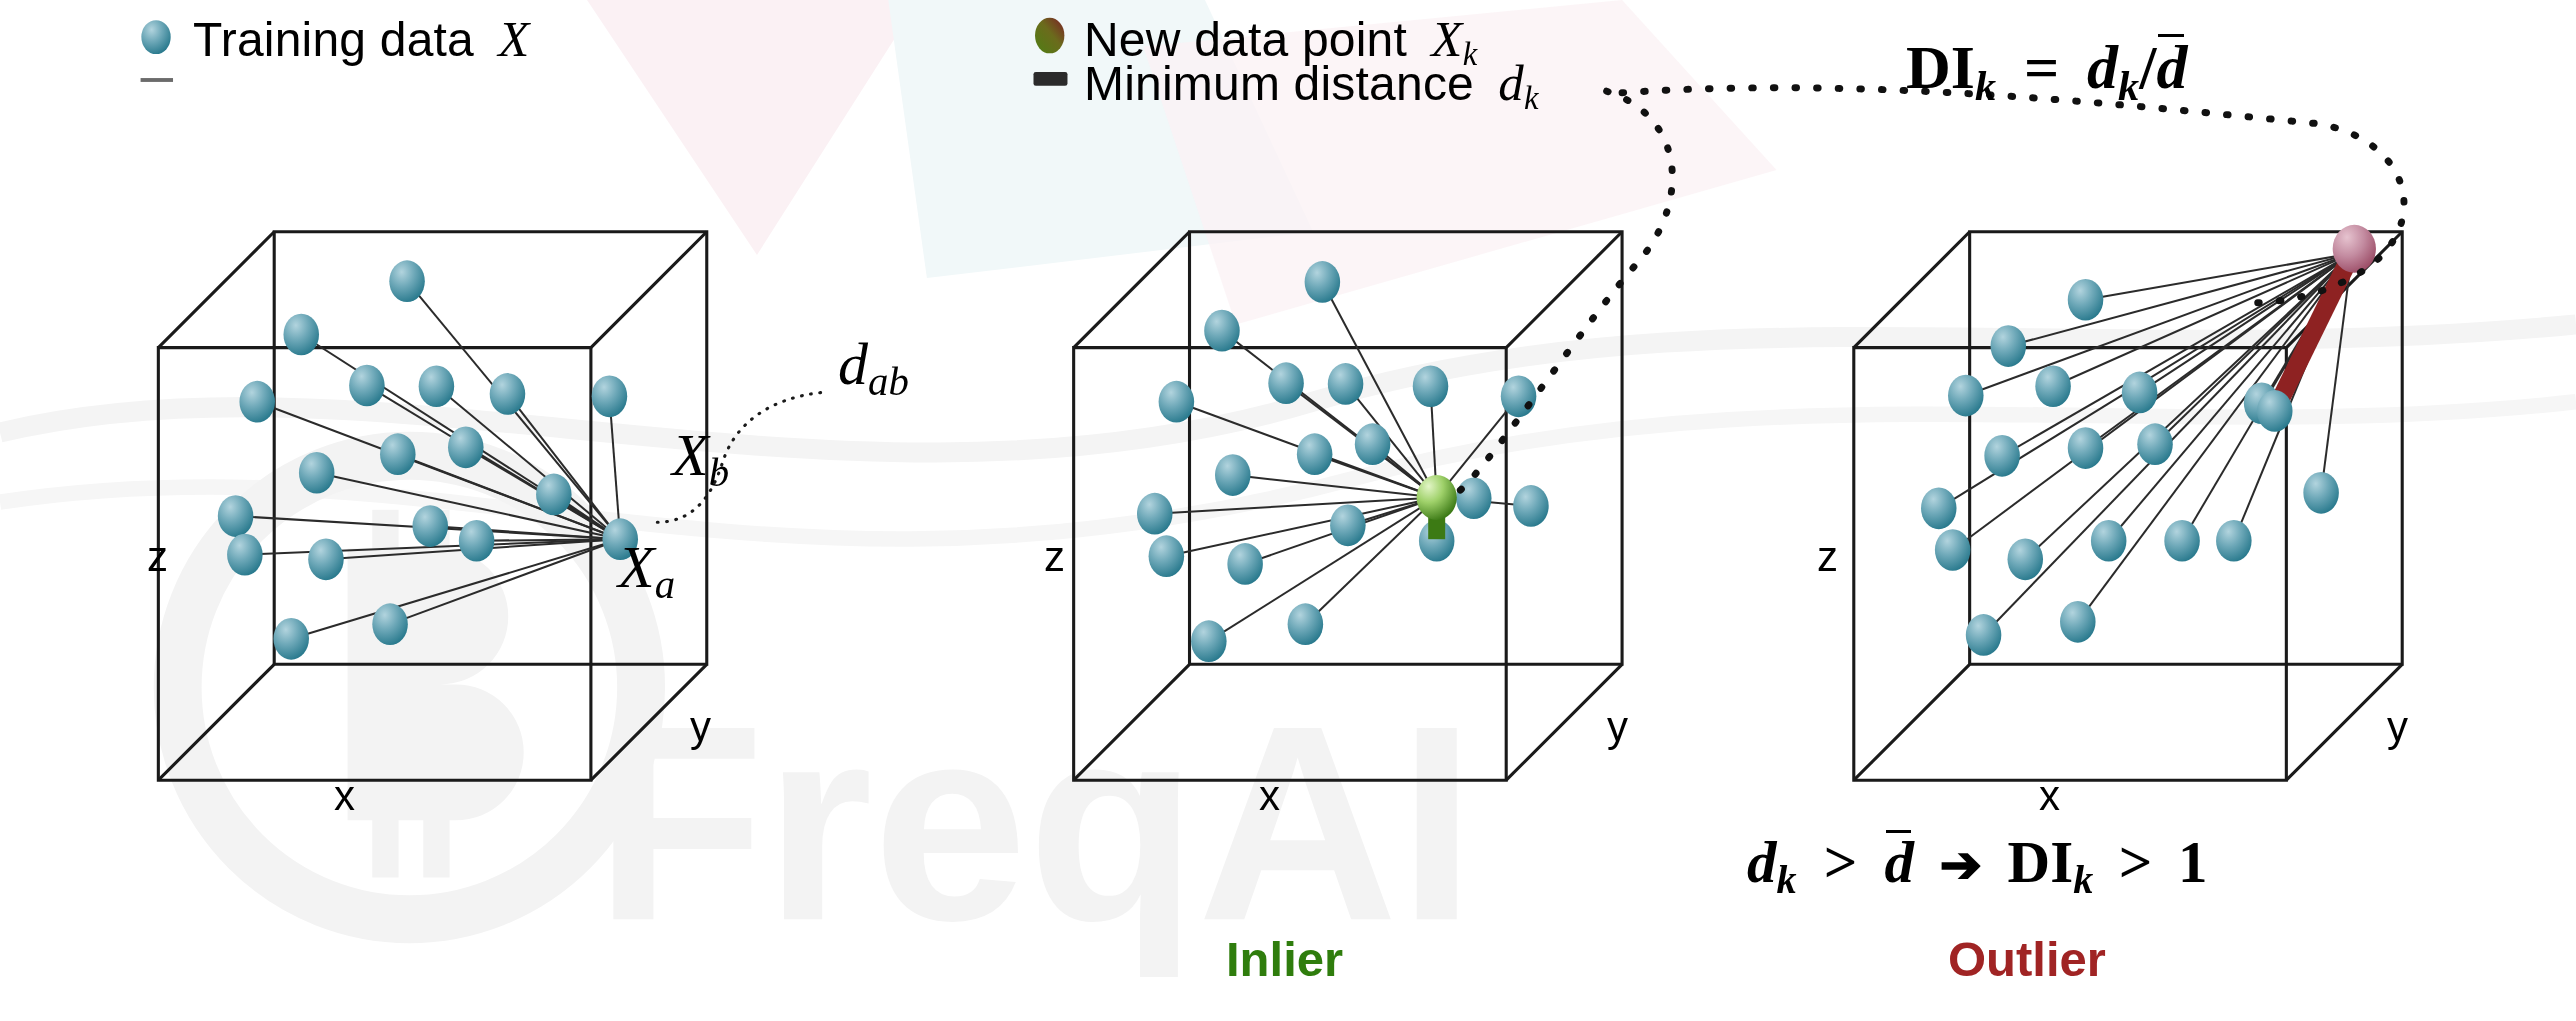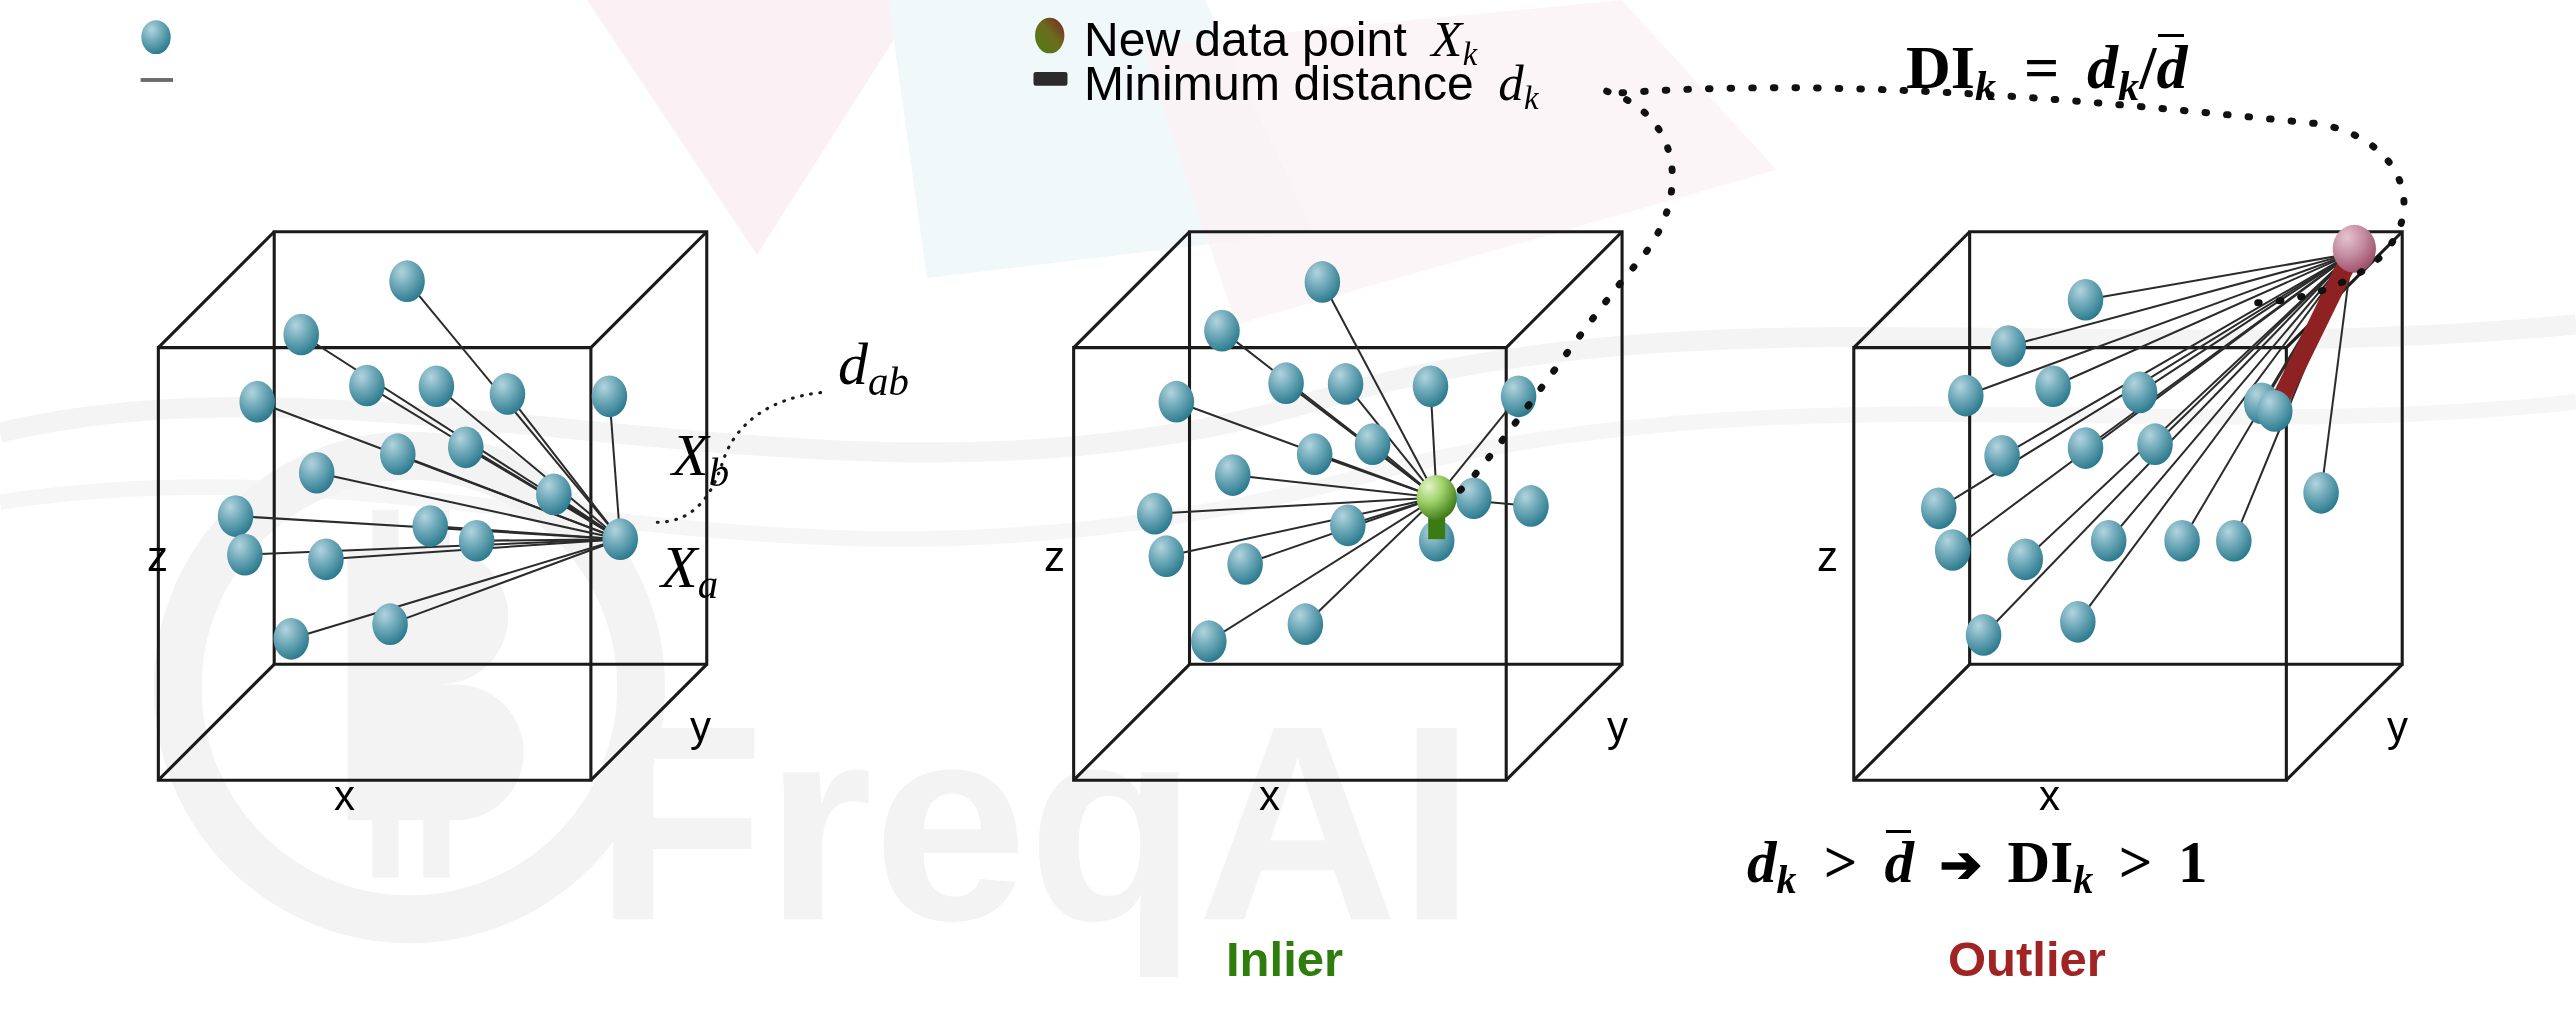--- a/index.html
+++ b/index.html
@@ -235,20 +235,24 @@
         <ellipse cx="290" cy="505" rx="23" ry="27" fill="url(#gBlue)"></ellipse>
         <ellipse cx="545" cy="232" rx="23" ry="27" fill="url(#gBlue)"></ellipse>
       </g>
       <ellipse cx="648" cy="22" rx="28" ry="31" fill="url(#gRed)"></ellipse>
     </g>
 
     <path d="M2080 118 C 2180 150, 2190 260, 2120 340 C 2050 420, 1930 600, 1890 635" stroke="#111" stroke-width="9" fill="none" stroke-dasharray="2 26" stroke-linecap="round"></path>
     <path d="M2100 120 C 2400 100, 2700 130, 3000 160 C 3120 180, 3150 290, 3060 350 C 3010 382, 2960 390, 2920 392" stroke="#111" stroke-width="9" fill="none" stroke-dasharray="2 26" stroke-linecap="round"></path>
   </svg>
 
+  <div class="txt legend-label" style="left:193px;top:10px;">
+    <span>Training data</span>
+    <span class="math" style="font-size:1.06em;padding-left:10.8px;">X</span>
+  </div>
 
   <div class="txt legend-label" style="left:1084px;top:10px;">
     <span>New data point</span>
     <span class="math" style="font-size:1.06em;padding-left:10.8px;">X</span><span class="math sub">k</span>
   </div>
   <div class="txt legend-label" style="left:1084px;top:54px;">
     <span>Minimum distance</span>
     <span class="math" style="font-size:1.06em;padding-left:10.8px;">d</span><span class="math sub">k</span>
   </div>
 
@@ -258,21 +262,21 @@
     <span class="math">d</span><span class="math sub">k</span><span class="mathup">/</span><span class="ovr"><span class="bar"></span><span class="math">d</span></span>
   </div>
 
   <div class="txt pt-label" style="left:838px;top:286px;margin-top:44px;">
     <span class="math">d</span><span class="math sub">ab</span>
   </div>
 
   <div class="txt pt-label" style="left:672px;top:421px;">
     <span class="math">X</span><span class="math sub">b</span>
   </div>
-  <div class="txt pt-label" style="left:618px;top:533px;margin-left:43px;">
+  <div class="txt pt-label" style="left:618px;top:533px;">
     <span class="math">X</span><span class="math sub">a</span>
   </div>
 
   <div class="txt axis-label" style="left:147px;top:533px;">z</div>
   <div class="txt axis-label" style="left:690px;top:703px;">y</div>
   <div class="txt axis-label" style="left:334px;top:772px;">x</div>
 
   <div class="txt axis-label" style="left:1044px;top:533px;">z</div>
   <div class="txt axis-label" style="left:1607px;top:703px;">y</div>
   <div class="txt axis-label" style="left:1259px;top:772px;">x</div>

